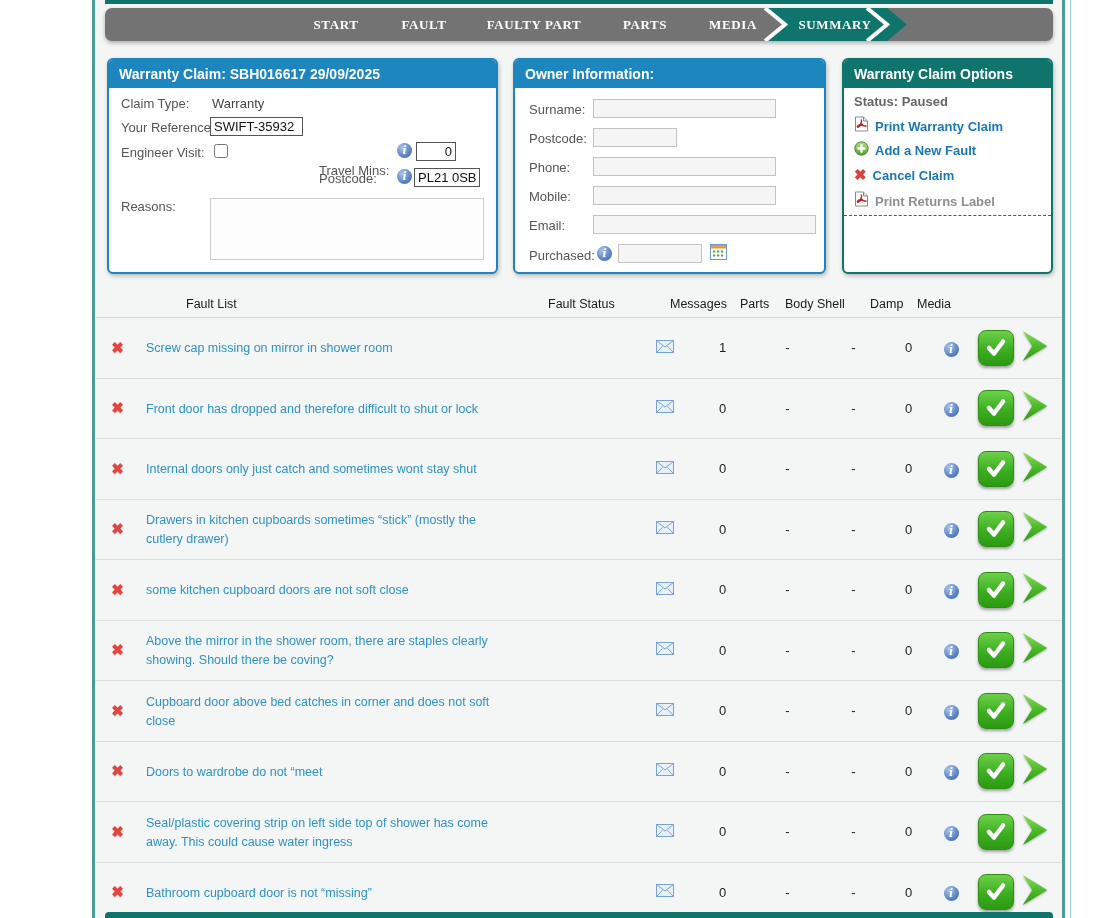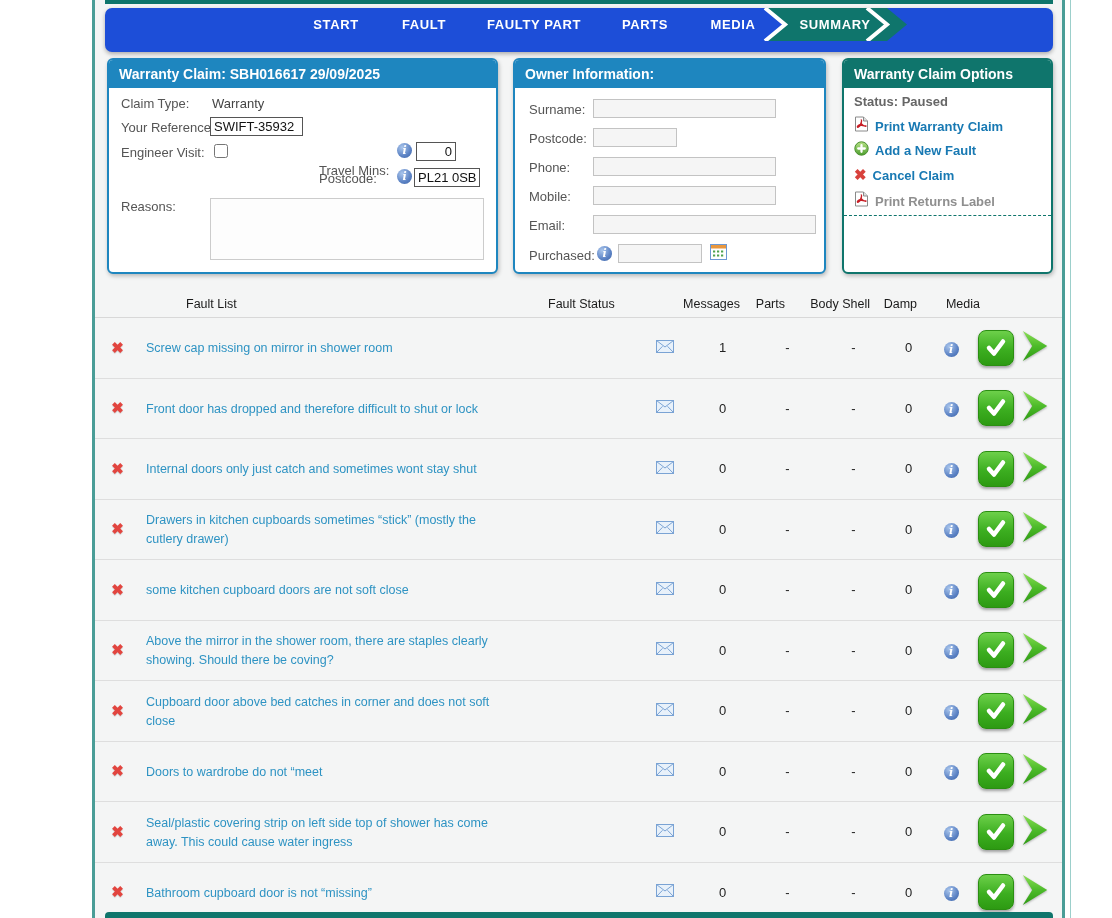--- a/index.html
+++ b/index.html
@@ -10,22 +10,22 @@
   
   #stage { position:relative; width:1112px; height:918px; }
   .edge-left  { left:92px;  top:0; width:3px; height:918px; background:#4a9d97; }
   .page-inner { left:95px;  top:0; width:967px; height:918px; background:#f4f5f5; }
   .edge-right { left:1062px;top:0; width:3px; height:918px; background:#4a9d97; }
   .edge-right2{ left:1070px;top:0; width:1px; height:918px; background:#9ccfcb; }
   .top-strip   { left:105px; top:0;   width:948px; height:4px; background:#0f756c; }
   .bottom-strip{ left:105px; top:912px; width:948px; height:6px; background:#0f756c; border-radius:4px 4px 0 0; }
 
   
-  .stepbar { left:105px; top:8px; width:948px; height:44px; background:#1d4ed8;
-             border-radius:7px; box-shadow:0 2px 4px rgba(0,0,0,.3); }
+  .stepbar { left:105px; top:8px; width:948px; height:33px; background:#737373;
+             border-radius:7px; box-shadow:0 2px 4px rgba(0,0,0,.3);font-family:Liberation Serif, serif; }
   .step { position:absolute; top:0; height:33px; line-height:33px; transform:translateX(-50%);
           color:#ffffff; font-weight:bold; font-size:13px; letter-spacing:.6px; cursor:pointer; white-space:nowrap; }
   .step-0{ left:231px; } .step-1{ left:319px; } .step-2{ left:429px; } .step-3{ left:540px; } .step-4{ left:628px; }
   .summary-arrow { position:absolute; left:650px; top:0; width:162px; height:33px; }
   .summary-label { position:absolute; left:730px; top:0; height:33px; line-height:33px; transform:translateX(-50%);
                    color:#fff; font-weight:bold; font-size:13px; letter-spacing:.6px; }
 
   
   .panel { position:absolute; top:58px; height:216px; background:#ffffff; border-radius:6px;
            box-shadow:1px 2px 4px rgba(0,0,0,.25); }
@@ -59,21 +59,21 @@
   .opt-sep { position:absolute; left:0; right:0; top:155px; border-top:1px dashed #0f756c; }
   .cancel-x { color:#d8413c; font-weight:bold; font-size:15px; line-height:15px; }
 
   
   .ftable { left:95px; top:290px; width:967px; }
   .fgrid { display:grid; grid-template-columns:45px 360px 130px 70px 45px 85px 47px 63px 22px 54px 38px;
            align-items:center; }
   .fhead { height:28px; border-bottom:1px solid #d8d8d8;padding-left:40px; }
   .fhead .hcell { font-size:12.5px; color:#1a1a1a; }
   .h-left { padding-left:6px; text-align:left; }
-  .h-center { text-align:right; }
+  .h-center { text-align:left; }
   .frow { height:60.5px; border-bottom:1px solid #dedede; }
   .cell { text-align:center; }
   .c-x { font-size:15px; }
   .xicon { color:#e2453f; font-weight:bold; font-size:15px; cursor:pointer; text-shadow:0 1px 1px rgba(0,0,0,.15); }
   .c-text { text-align:left; padding:0 10px 0 6px; }
   .flink { font-size:12.5px; color:#2e93c3; line-height:1.35; cursor:pointer;margin-top:34px; }
   .c-num { font-size:13px; color:#222; }
   .env { display:inline-block; cursor:pointer; }
   .check-btn { width:36px; height:36px; border-radius:8px; border:1px solid #2b8e12; cursor:pointer;
                background:linear-gradient(#6dd04a,#3cae20 55%,#2d9a12);

